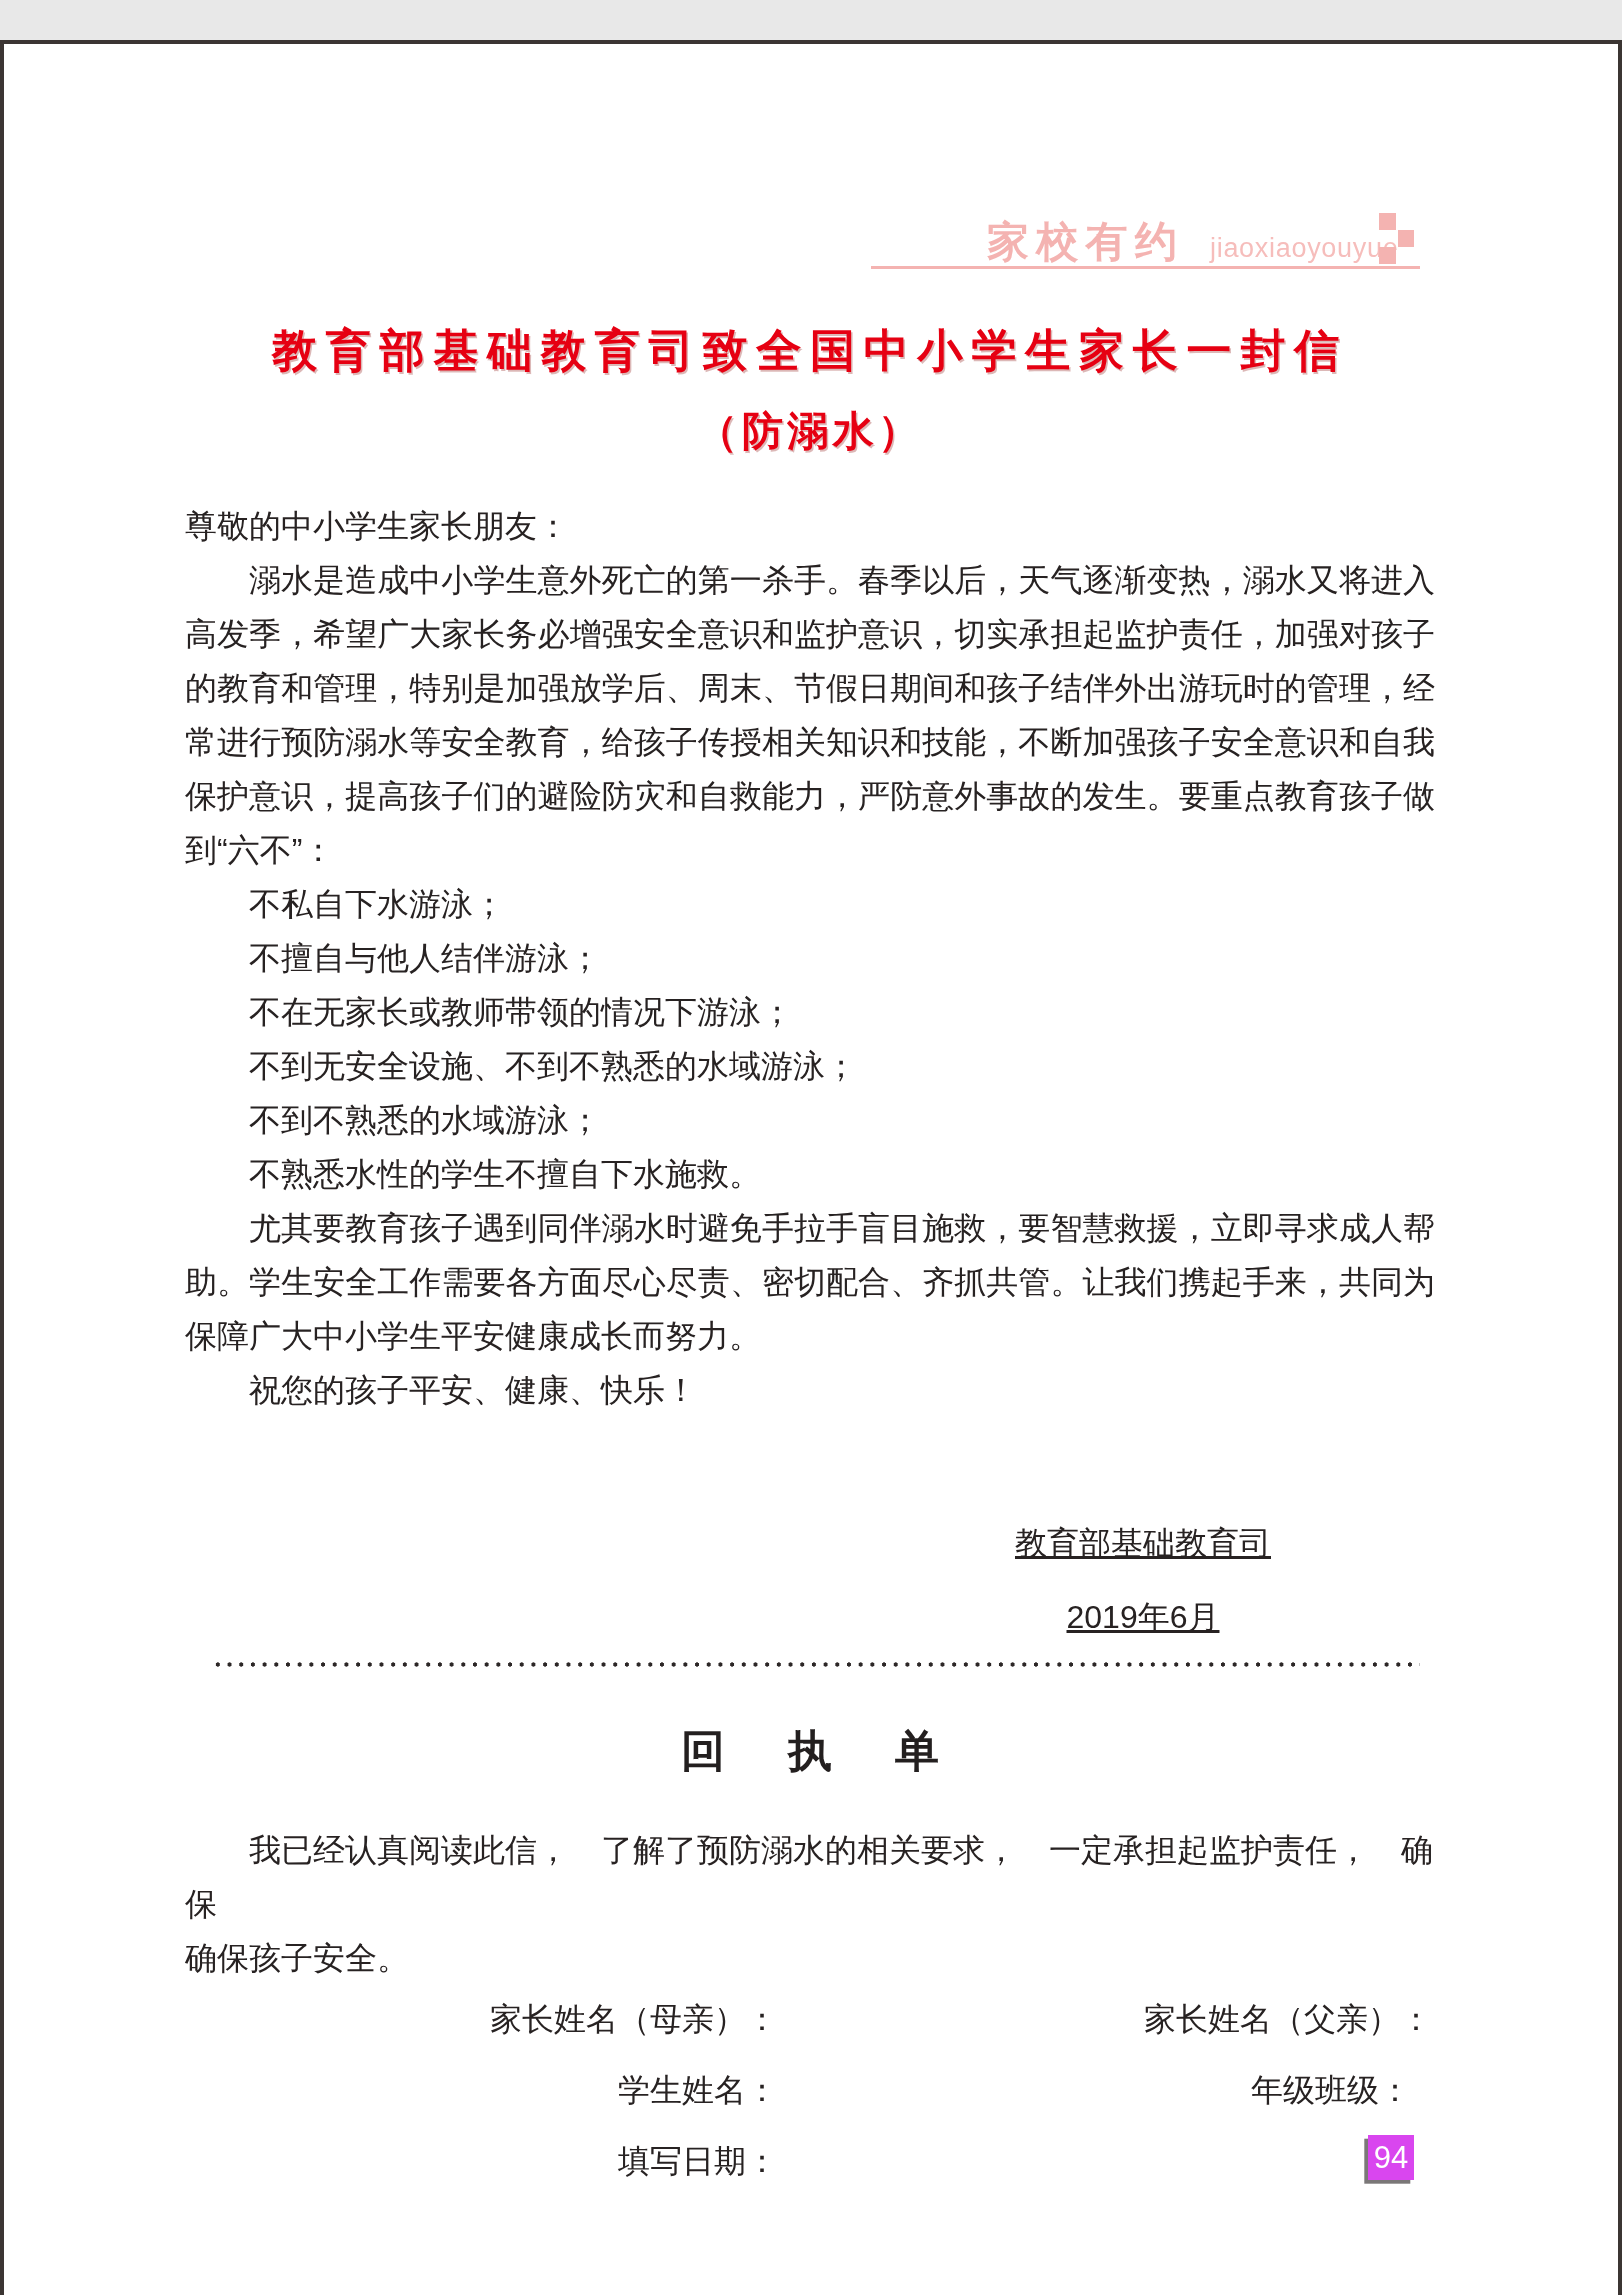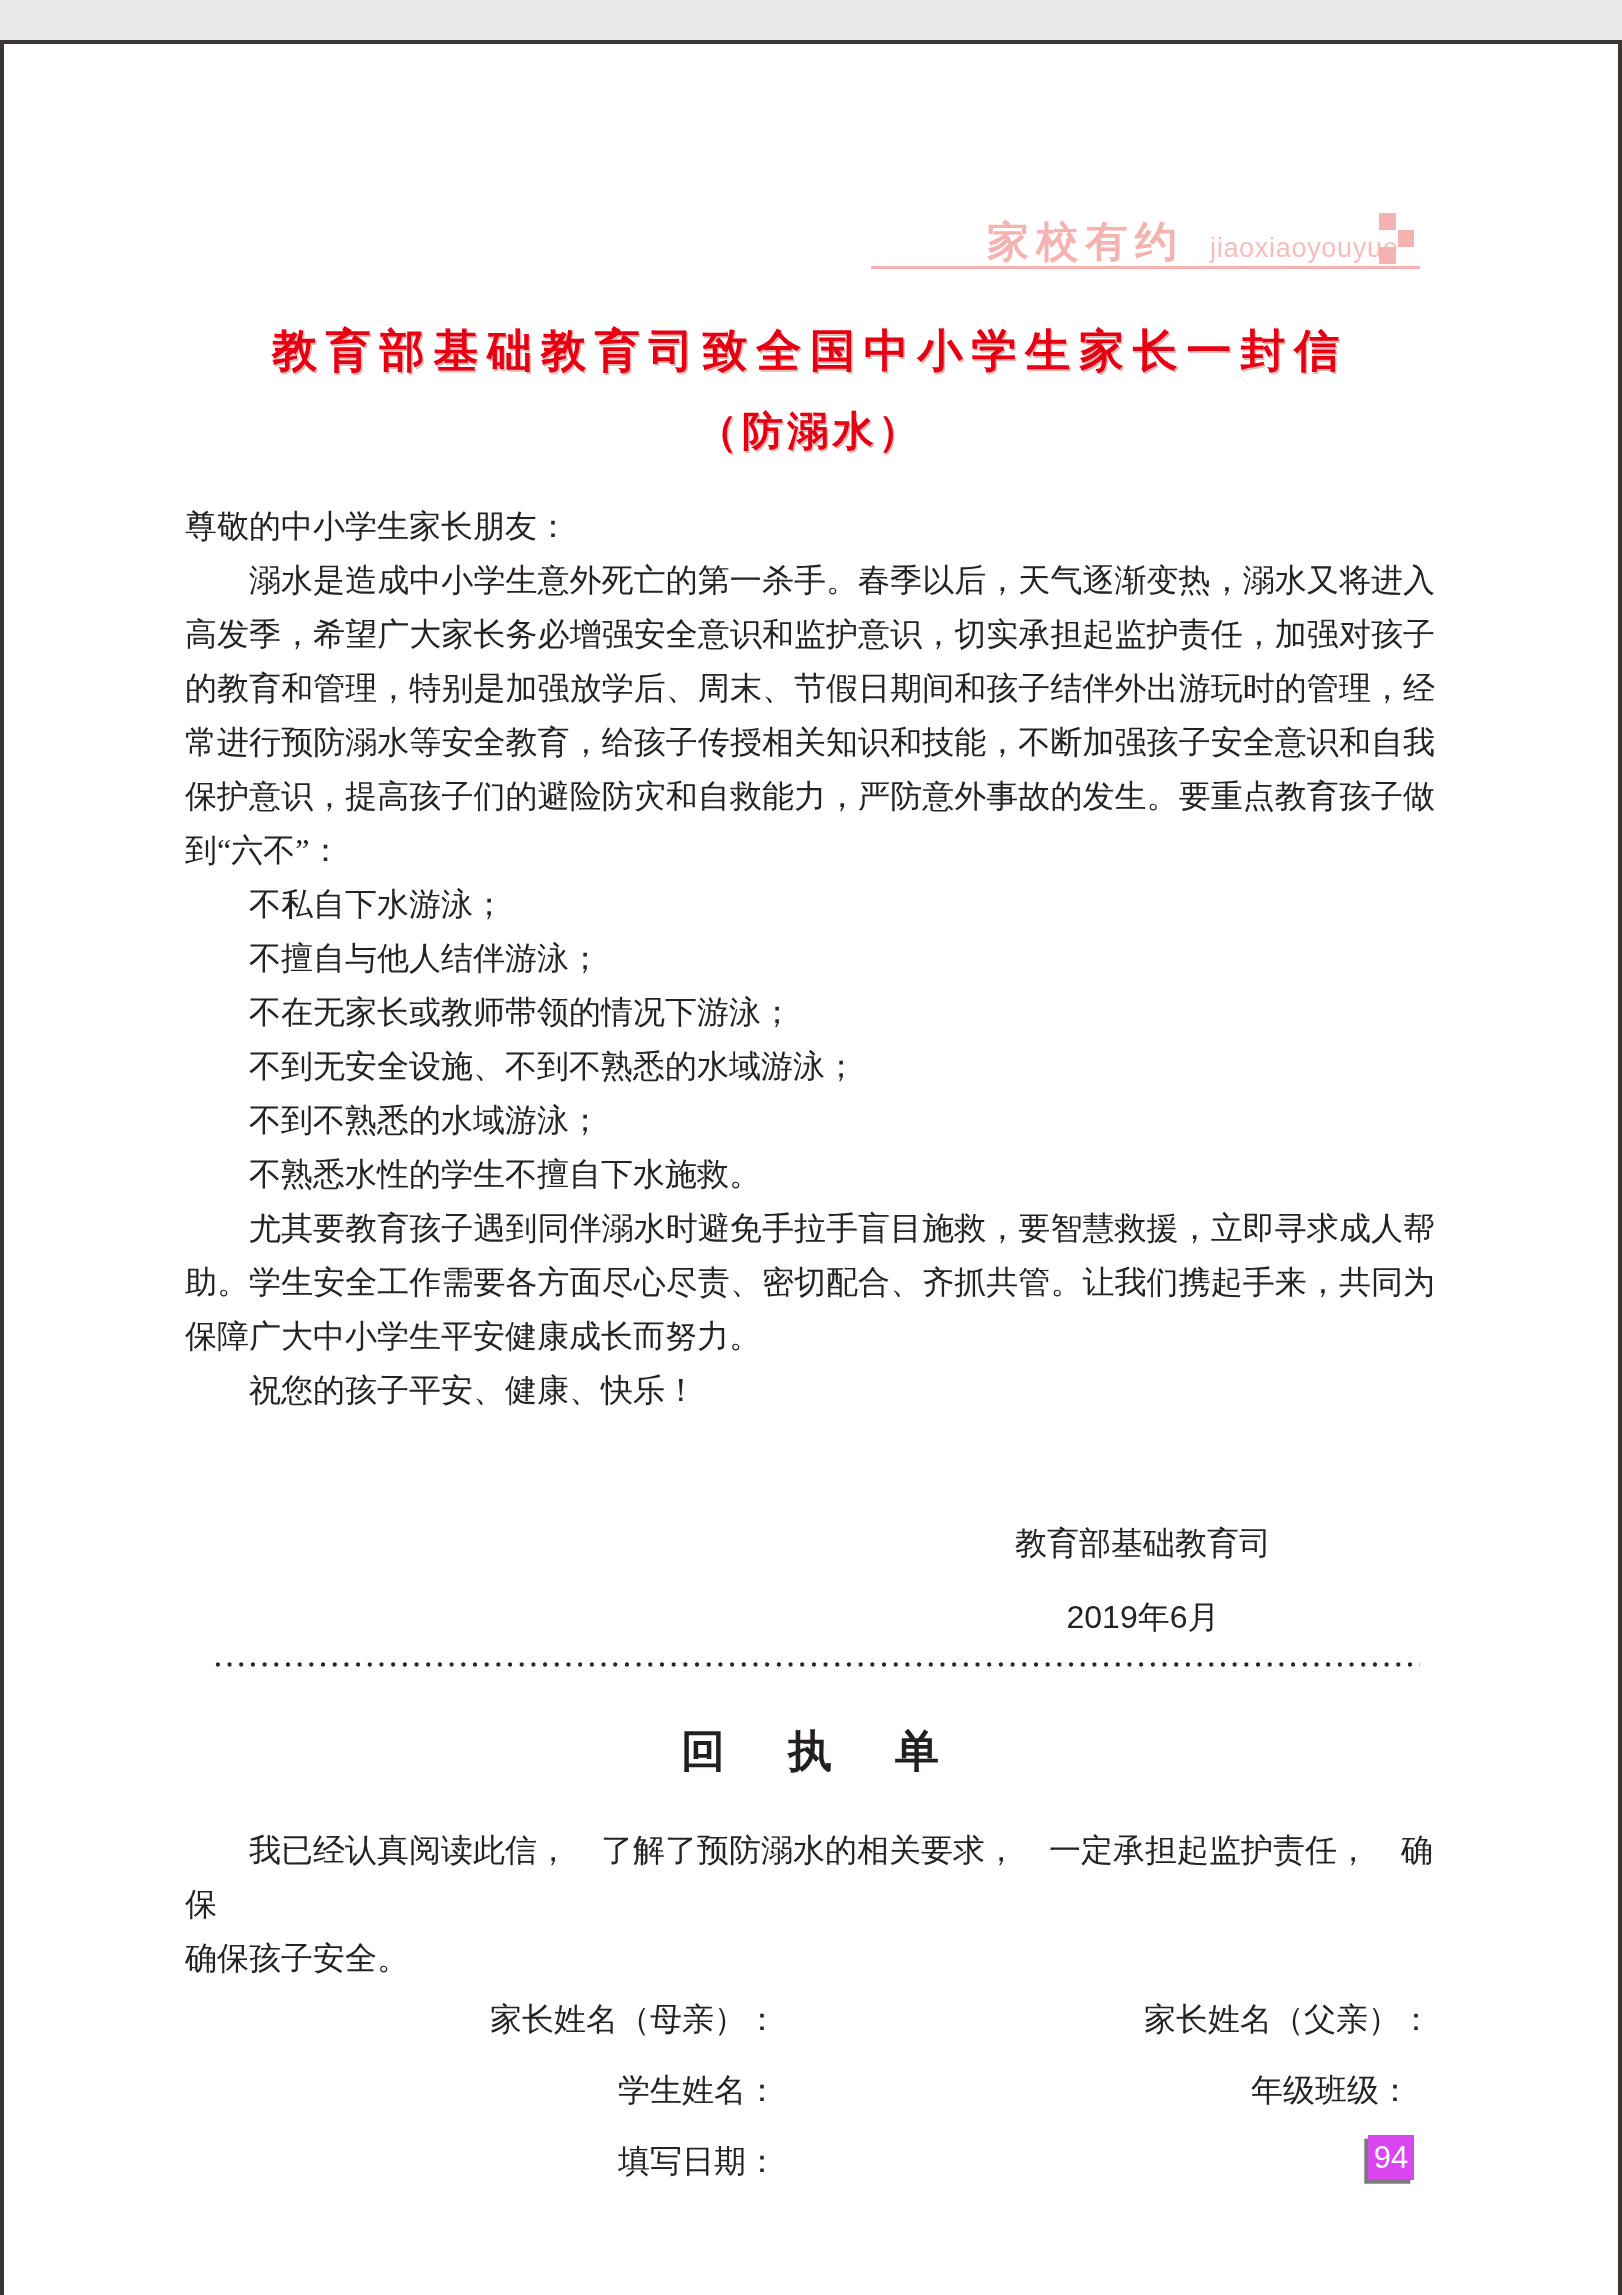--- a/index.html
+++ b/index.html
@@ -42,26 +42,26 @@
     letter-spacing:8.8px;color:#e60012;
     text-shadow:1.5px 2.2px 0 rgba(140,20,16,0.30);
   }
   .title2{
     margin:29px 0 0 0;text-align:center;
     font-family:"Liberation Serif","DejaVu Serif",serif;
     font-size:41px;line-height:48px;font-weight:bold;
     letter-spacing:4.4px;color:#e60012;
     text-shadow:1.5px 2.2px 0 rgba(140,20,16,0.30);
   }
-  .body-text p{margin:0;font-size:32px;line-height:54px;text-align:justify;font-family:Liberation Serif, serif;}
+  .body-text p{margin:0;font-size:32px;line-height:54px;text-align:justify;}
   .salutation{margin-top:44px !important;}
   .indent{text-indent:64px;}
 
   .signature{display:flex;justify-content:flex-end;padding-right:164px;margin-top:99px;}
-  .signature-inner{text-align:center;}
+  .signature-inner{text-align:center;text-decoration:underline;}
   .signature-inner .sig-name{font-size:32px;line-height:54px;margin:0;}
   .signature-inner .sig-date{font-size:32px;line-height:54px;margin:20.4px 0 0 0;}
 
   .dotted{
     margin-top:17.5px;margin-left:27px;width:1208px;height:5.1px;
     background-image:radial-gradient(circle,#2c2727 2px,rgba(0,0,0,0) 2.3px);
     background-size:11.7px 5.1px;background-repeat:repeat-x;
   }
 
   

